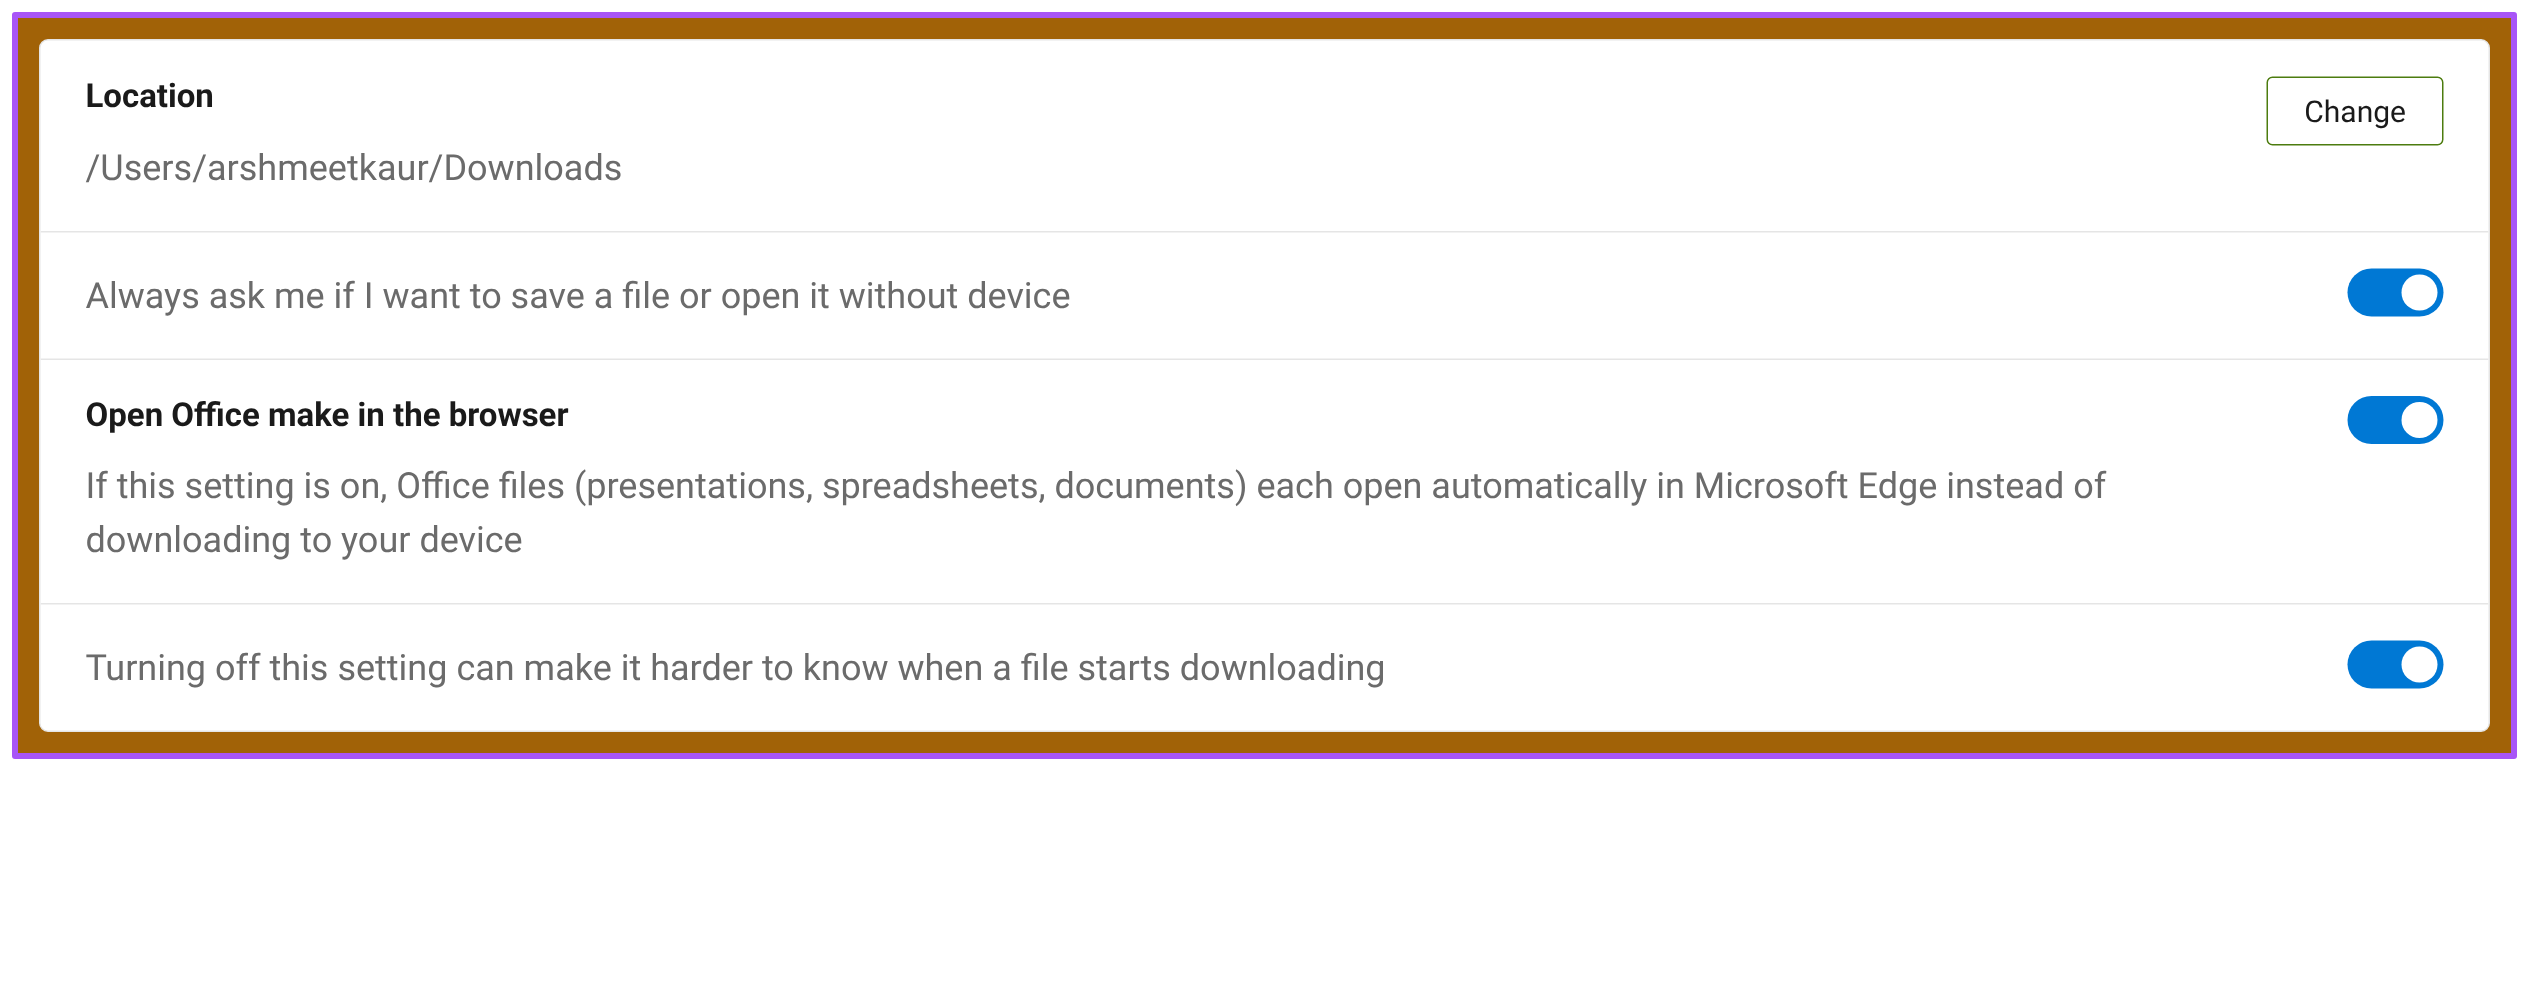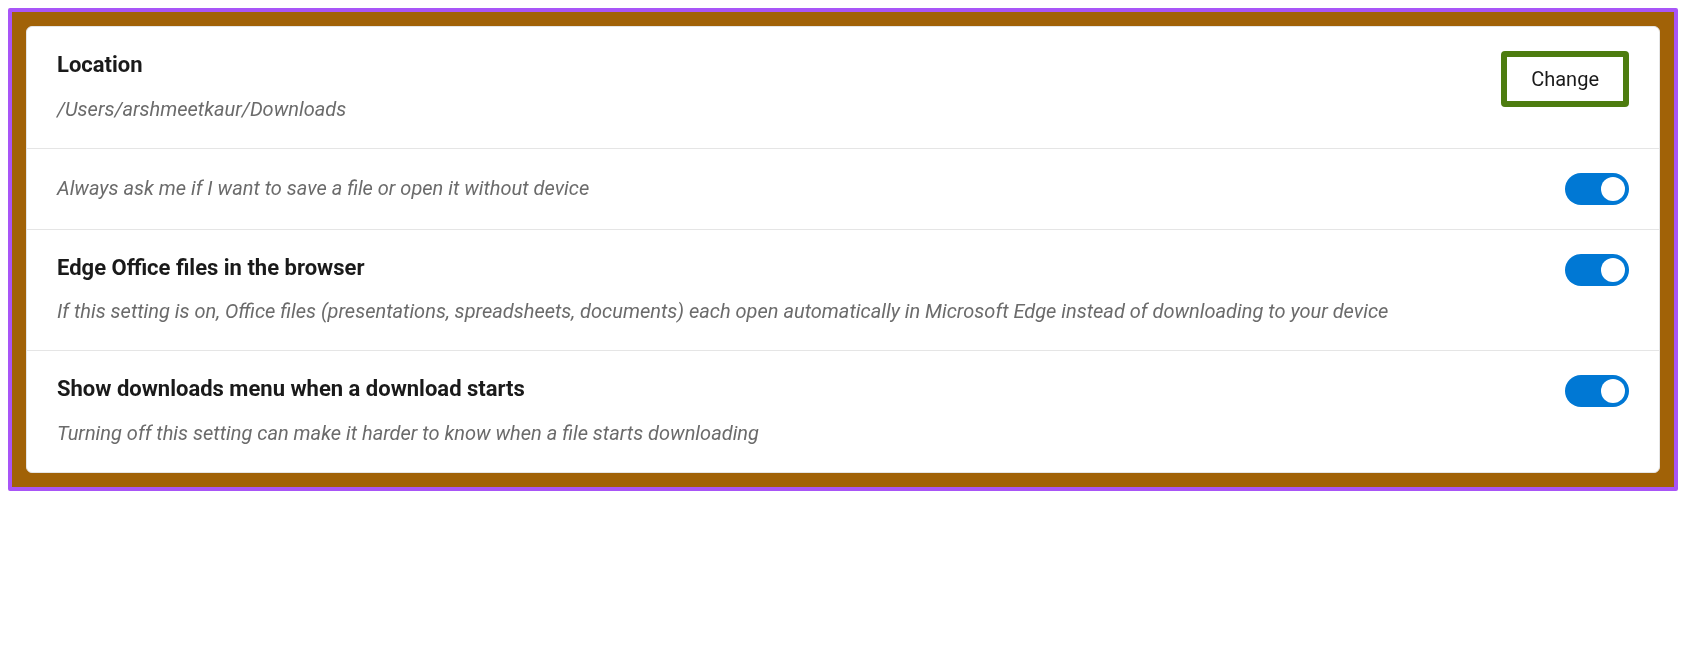--- a/index.html
+++ b/index.html
@@ -47,29 +47,28 @@
     
     .setting-title {
       font-size: 22px;
       font-weight: 700;
       color: #1a1a1a;
       margin-bottom: 14px;
       line-height: 1.3;
     }
     
     .setting-description {
-      font-size: 20px;
+      font-size: 24px;
       color: #6b6b6b;
       line-height: 1.5;
-      font-style: italic;
     }
     
     .change-button {
       background: #ffffff;
-      border: 6px solid #4d7c0f;
+      border: 1px solid #4d7c0f;
       border-radius: 4px;
       padding: 10px 24px;
       font-size: 20px;
       color: #1a1a1a;
       cursor: pointer;
       font-family: inherit;
       flex-shrink: 0;
     }
     
     .toggle-switch {
@@ -112,31 +111,30 @@
       <div class="setting-content">
         <div class="setting-description">Always ask me if I want to save a file or open it without device</div>
       </div>
       <div class="toggle-switch">
         <div class="toggle-knob"></div>
       </div>
     </div>
 
     <div class="setting-row">
       <div class="setting-content">
-        <div class="setting-title">Edge Office files in the browser</div>
+        <div class="setting-title">Open Office make in the browser</div>
         <div class="setting-description">If this setting is on, Office files (presentations, spreadsheets, documents) each open automatically in Microsoft Edge instead of downloading to your device</div>
       </div>
       <div class="toggle-switch">
         <div class="toggle-knob"></div>
       </div>
     </div>
 
     <div class="setting-row">
       <div class="setting-content">
-        <div class="setting-title">Show downloads menu when a download starts</div>
         <div class="setting-description">Turning off this setting can make it harder to know when a file starts downloading</div>
       </div>
       <div class="toggle-switch">
         <div class="toggle-knob"></div>
       </div>
     </div>
 
   </div>
 </div>
 

